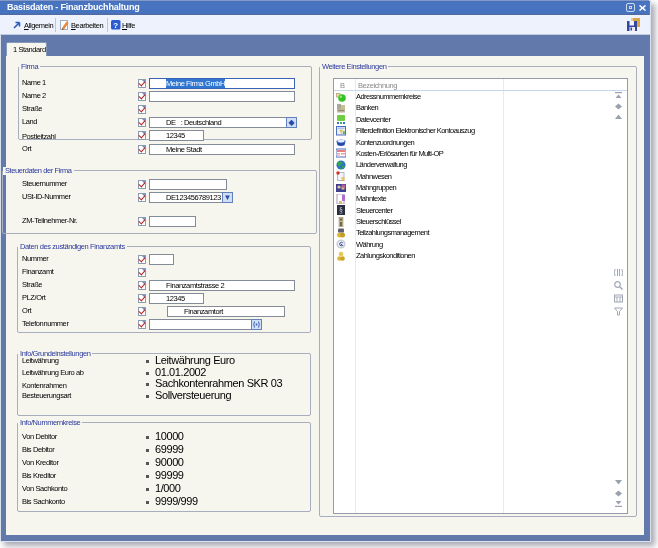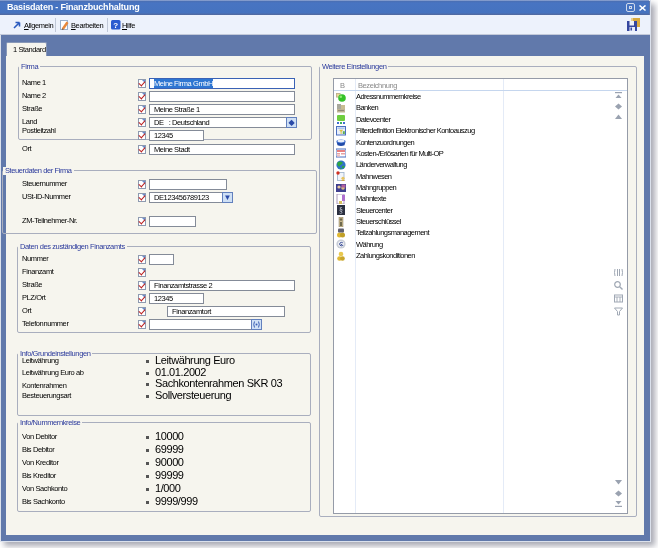--- a/index.html
+++ b/index.html
@@ -16,21 +16,21 @@
 .msep { position:absolute; top:3px; width:1px; height:14px; background:#c0c8d8; }
 u { text-decoration:underline; }
 #tab { position:absolute; left:6px; top:42px; width:41px; height:15px; background:#f6f5ee; border:1px solid #8898b8; border-bottom:none; border-radius:2px 2px 0 0; font-size:7.5px; letter-spacing:-0.4px; padding-left:6px; padding-top:2px;}
 #page { position:absolute; left:6px; top:56px; width:638px; height:479px; background:#f6f5ee; }
 .grp { position:absolute; border:1px solid #a9aebe; border-radius:2px; }
 .glabel { position:absolute; top:-4px; left:0px; background:#f6f5ee; padding:0 2px; font-size:7.5px; letter-spacing:-0.4px; color:#2b3a9c; line-height:8px; white-space:nowrap;}
 .lab { position:absolute; left:22px; font-size:7.5px; letter-spacing:-0.4px; color:#000; line-height:9px; white-space:nowrap;}
 .cb { position:absolute; width:8px; height:9px; background:#fff; border:1px solid #8e9ab0; }
 .cb:before { content:""; position:absolute; right:0; top:0; width:0; height:0; border-top:3px solid #6a8fd0; border-left:3px solid transparent; }
 .cb:after { content:""; position:absolute; left:0.2px; top:1.2px; width:4.6px; height:3px; border-left:1.8px solid #bb2020; border-bottom:1.8px solid #bb2020; transform:rotate(-48deg); }
-.inp { position:absolute; background:#fff; border:1px solid #848b98; height:11px; font-size:7.5px; letter-spacing:-0.4px; line-height:10px; padding-left:4px; color:#000; white-space:nowrap;}
+.inp { position:absolute; background:#fff; border:1px solid #848b98; height:11px; font-size:7.5px; letter-spacing:-0.4px; line-height:10px; padding-left:16px; color:#000; white-space:nowrap;}
 .combtn { position:absolute; width:11px; height:11px; background:#cfe0f5; border:1px solid #6280bd; color:#2a4aa8; font-size:8px; text-align:center; line-height:10px;}
 .bullet { position:absolute; width:3px; height:3px; background:#555; }
 .val { position:absolute; font-size:11px; letter-spacing:-0.4px; color:#000; line-height:9px; white-space:nowrap;}
 
 #rgrp { position:absolute; left:319px; top:66px; width:318px; height:451px; }
 #list { position:absolute; left:333px; top:78px; width:295px; height:436px; background:#fff; border:1px solid #959ba8;}
 .lrow { position:absolute; left:22px; font-size:7.5px; letter-spacing:-0.55px; color:#000; line-height:9px; white-space:nowrap;}
 .licon { position:absolute; left:2px; width:10px; height:10px; }
 .hdr { position:absolute; top:2px; font-size:7.5px; letter-spacing:-0.4px; color:#8a8a8a; line-height:9px;}
 .vline { position:absolute; top:0px; width:1px; height:434px; background:#e4ebf7; }
@@ -78,31 +78,30 @@
   <div id="tab">1 Standard</div>
   <div id="page"></div>
 
   <div class="grp" style="left:18px;top:66px;width:294px;height:74px">
       <div class="glabel">Firma</div>
     </div>
   <div class="lab" style="top:78px">Name 1</div>
   <div class="lab" style="top:91px">Name 2</div>
   <div class="lab" style="top:104px">Straße</div>
   <div class="lab" style="top:117px">Land</div>
-  <div class="lab" style="top:126px">Postleitzahl</div>
+  <div class="lab" style="top:132px">Postleitzahl</div>
   <div class="lab" style="top:144px">Ort</div>
   <div class="cb" style="left:138px;top:79px"></div>
   <div class="cb" style="left:138px;top:92px"></div>
   <div class="cb" style="left:138px;top:105px"></div>
   <div class="cb" style="left:138px;top:118px"></div>
   <div class="cb" style="left:138px;top:131px"></div>
   <div class="cb" style="left:138px;top:145px"></div>
   <div class="inp" style="left:149px;top:78px;width:146px;border-color:#3a62b5"><span style="background:#2e76d2;color:#fff">Meine Firma GmbH</span></div>
   <div class="inp" style="left:149px;top:91px;width:146px"></div>
-  <div class="inp" style="left:149px;top:104px;width:146px">Meine Straße 1</div>
   <div class="inp" style="left:149px;top:117px;width:138px">DE&nbsp;&nbsp;&nbsp;: Deutschland</div>
   <div class="combtn" style="left:286px;top:117px">◆</div>
   <div class="inp" style="left:149px;top:130px;width:55px">12345</div>
   <div class="inp" style="left:149px;top:144px;width:146px">Meine Stadt</div>
 
   <div class="grp" style="left:2px;top:170px;width:315px;height:64px">
       <div class="glabel">Steuerdaten der Firma</div>
     </div>
   <div class="lab" style="top:179px">Steuernummer</div>
   <div class="lab" style="top:192px">USt-ID-Nummer</div>

